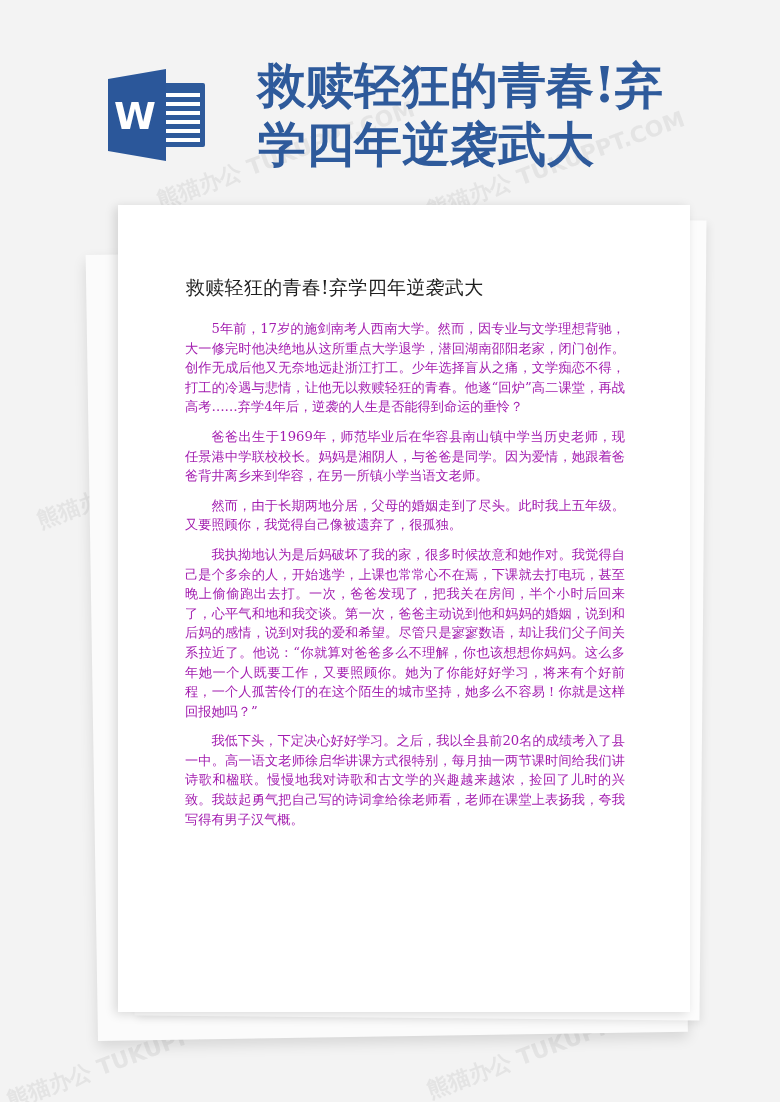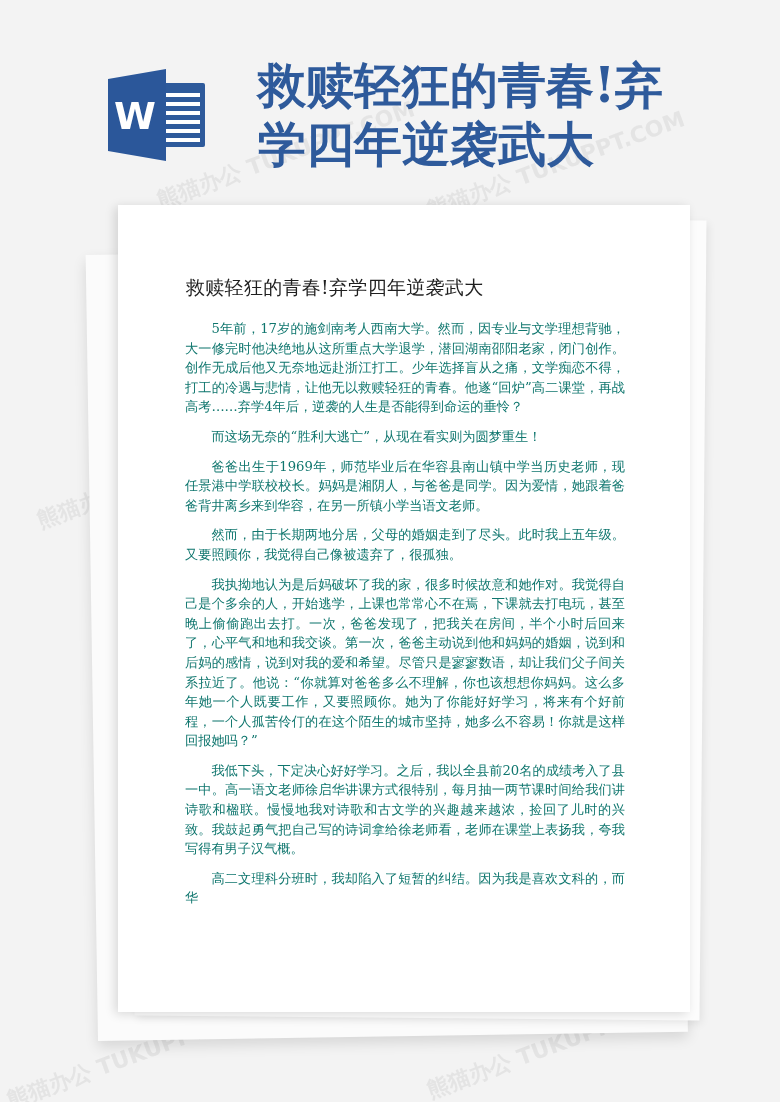--- a/index.html
+++ b/index.html
@@ -33,21 +33,21 @@
     box-shadow: -3px 2px 10px rgba(0,0,0,0.14);
   }
   .doc-heading {
     position:absolute; left:68px; top:70px;
     font-size:19px; color:#1f1f1f; font-weight:normal;
     font-family:"DejaVu Serif", "Liberation Serif", serif;
     letter-spacing:0.3px;
   }
   .doc-body {
     position:absolute; left:67px; top:114px; width:440px;
-    font-size:13.2px; line-height:19.6px; color:#0f766e;
+    font-size:13.2px; line-height:19.6px; color:#a21caf;
     font-family:"DejaVu Serif", "Liberation Serif", serif;
     text-align:justify; text-justify:inter-character;
   }
   .doc-body p { margin:0 0 10px 0; text-indent:2em; }
   .watermark {
     position:absolute; color:rgba(200,200,200,0.35);
     font-family:"DejaVu Sans", "Liberation Sans", sans-serif;
     font-weight:bold; font-size:22px; transform:rotate(-20deg);
     white-space:nowrap; pointer-events:none;
   }
@@ -77,20 +77,18 @@
 
 <div class="hero-title">救赎轻狂的青春!弃学四年逆袭武大</div>
 
 <div class="back-page"></div>
 <div class="back-page-right"></div>
 
 <div class="doc-page">
   <div class="doc-heading">救赎轻狂的青春!弃学四年逆袭武大</div>
   <div class="doc-body">
     <p>5年前，17岁的施剑南考人西南大学。然而，因专业与文学理想背驰，大一修完时他决绝地从这所重点大学退学，潜回湖南邵阳老家，闭门创作。创作无成后他又无奈地远赴浙江打工。少年选择盲从之痛，文学痴恋不得，打工的冷遇与悲情，让他无以救赎轻狂的青春。他遂“回炉”高二课堂，再战高考……弃学4年后，逆袭的人生是否能得到命运的垂怜？</p>
-    <p>而这场无奈的“胜利大逃亡”，从现在看实则为圆梦重生！</p>
     <p>爸爸出生于1969年，师范毕业后在华容县南山镇中学当历史老师，现任景港中学联校校长。妈妈是湘阴人，与爸爸是同学。因为爱情，她跟着爸爸背井离乡来到华容，在另一所镇小学当语文老师。</p>
     <p>然而，由于长期两地分居，父母的婚姻走到了尽头。此时我上五年级。又要照顾你，我觉得自己像被遗弃了，很孤独。</p>
     <p>我执拗地认为是后妈破坏了我的家，很多时候故意和她作对。我觉得自己是个多余的人，开始逃学，上课也常常心不在焉，下课就去打电玩，甚至晚上偷偷跑出去打。一次，爸爸发现了，把我关在房间，半个小时后回来了，心平气和地和我交谈。第一次，爸爸主动说到他和妈妈的婚姻，说到和后妈的感情，说到对我的爱和希望。尽管只是寥寥数语，却让我们父子间关系拉近了。他说：“你就算对爸爸多么不理解，你也该想想你妈妈。这么多年她一个人既要工作，又要照顾你。她为了你能好好学习，将来有个好前程，一个人孤苦伶仃的在这个陌生的城市坚持，她多么不容易！你就是这样回报她吗？”</p>
     <p>我低下头，下定决心好好学习。之后，我以全县前20名的成绩考入了县一中。高一语文老师徐启华讲课方式很特别，每月抽一两节课时间给我们讲诗歌和楹联。慢慢地我对诗歌和古文学的兴趣越来越浓，捡回了儿时的兴致。我鼓起勇气把自己写的诗词拿给徐老师看，老师在课堂上表扬我，夸我写得有男子汉气概。</p>
-    <p>高二文理科分班时，我却陷入了短暂的纠结。因为我是喜欢文科的，而华</p>
   </div>
 </div>
 
 </body></html>

